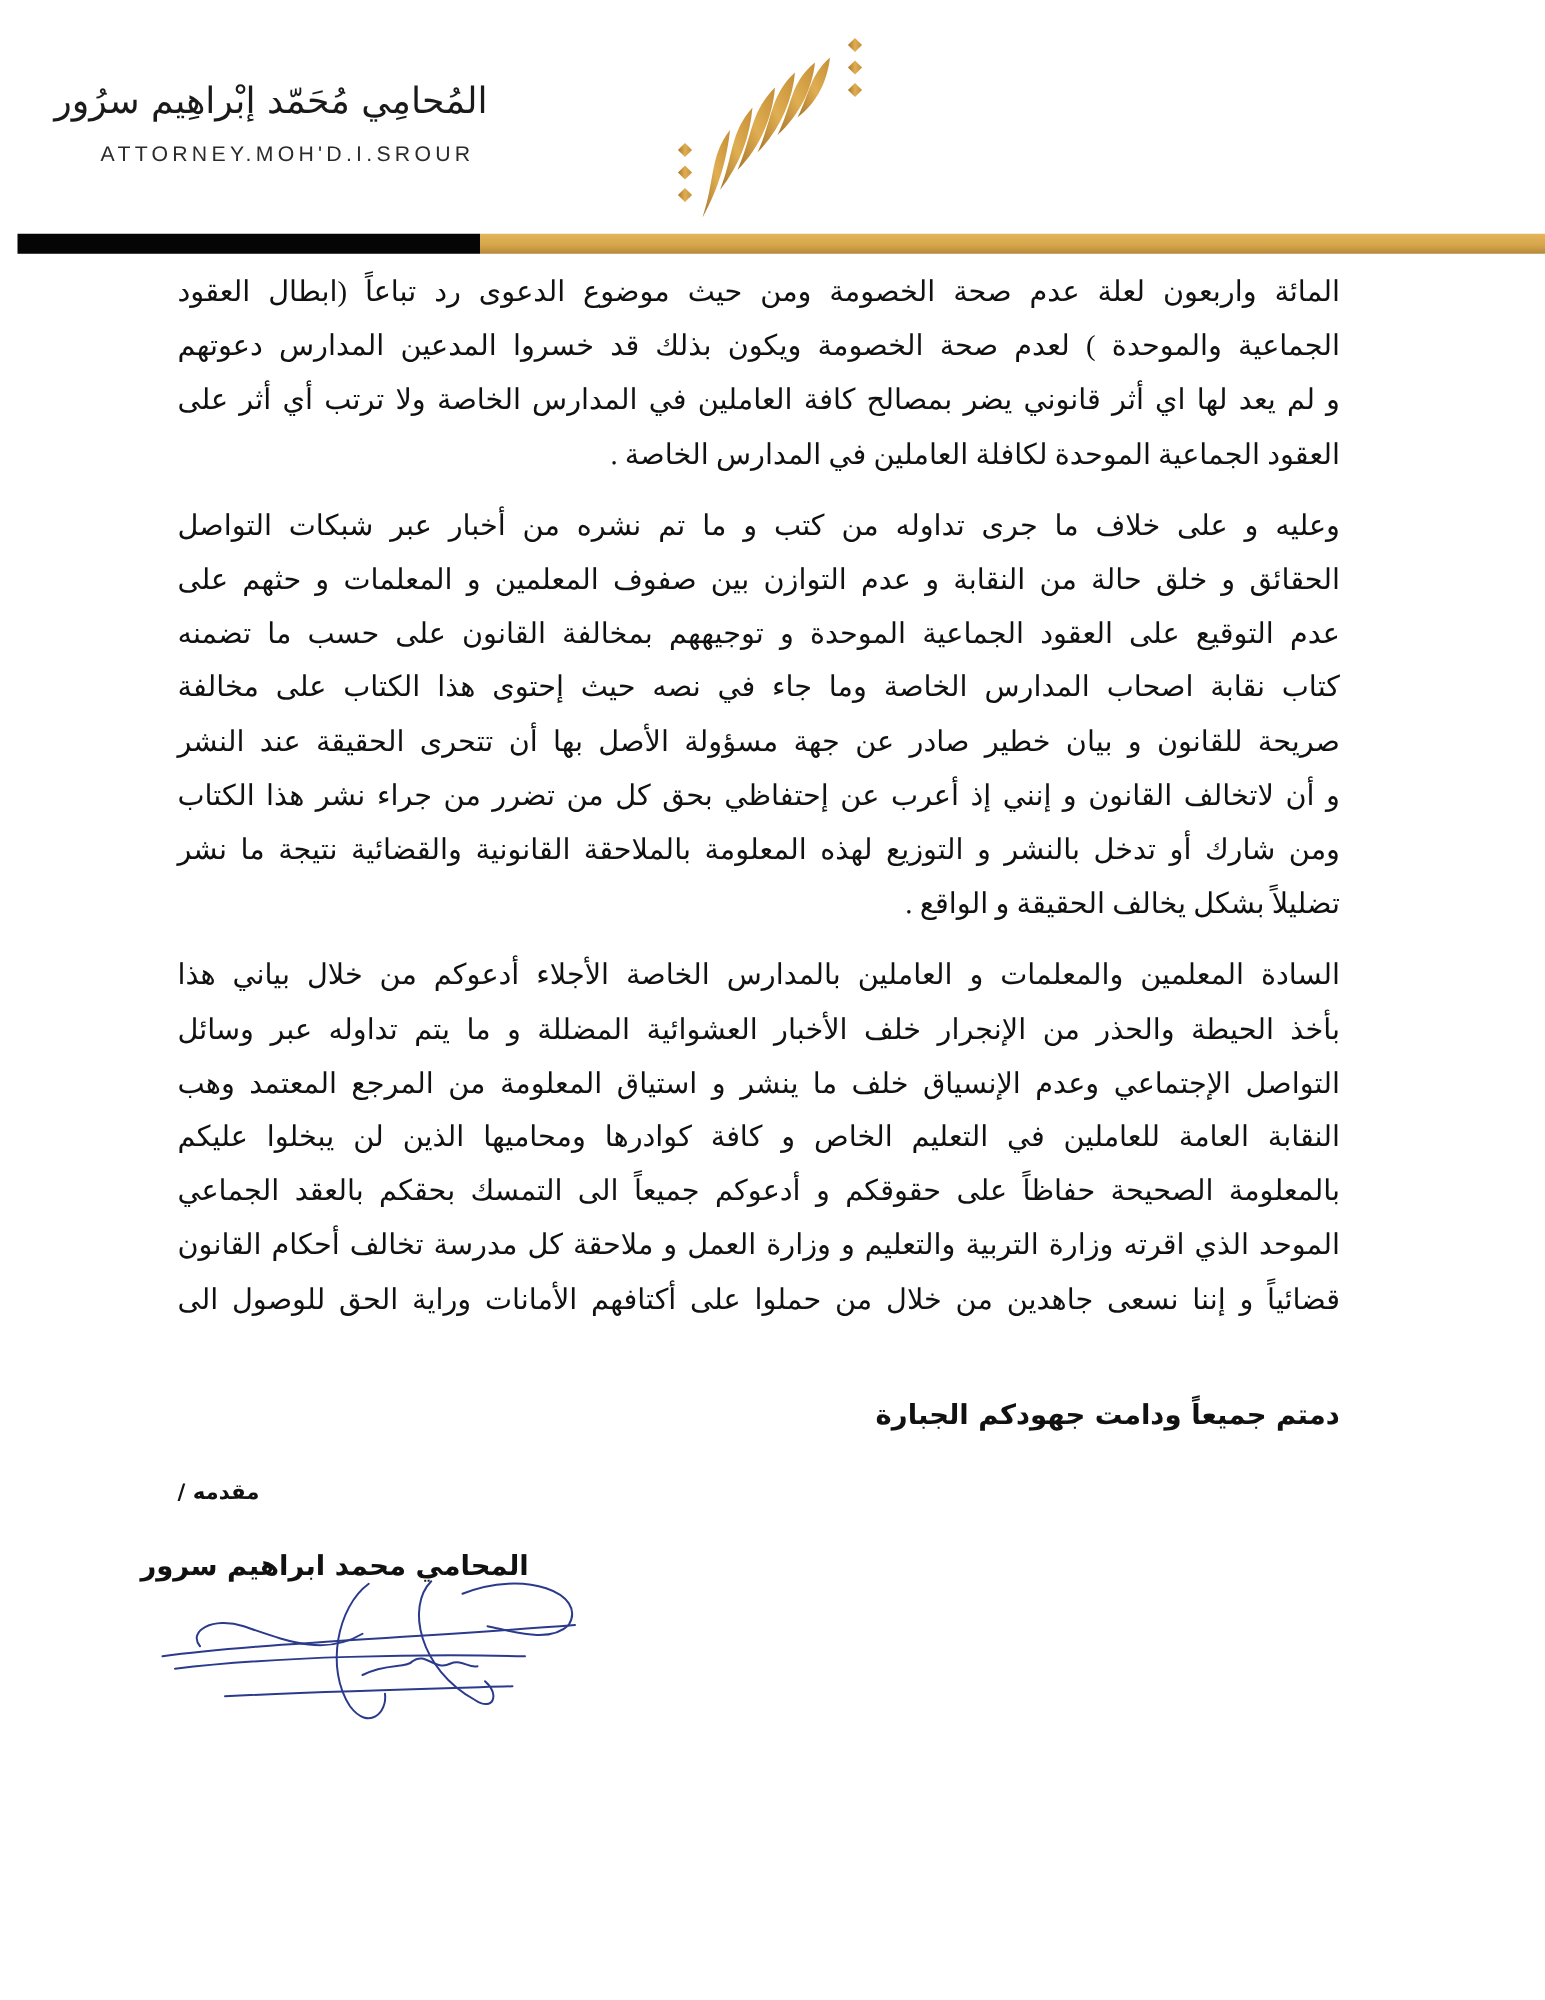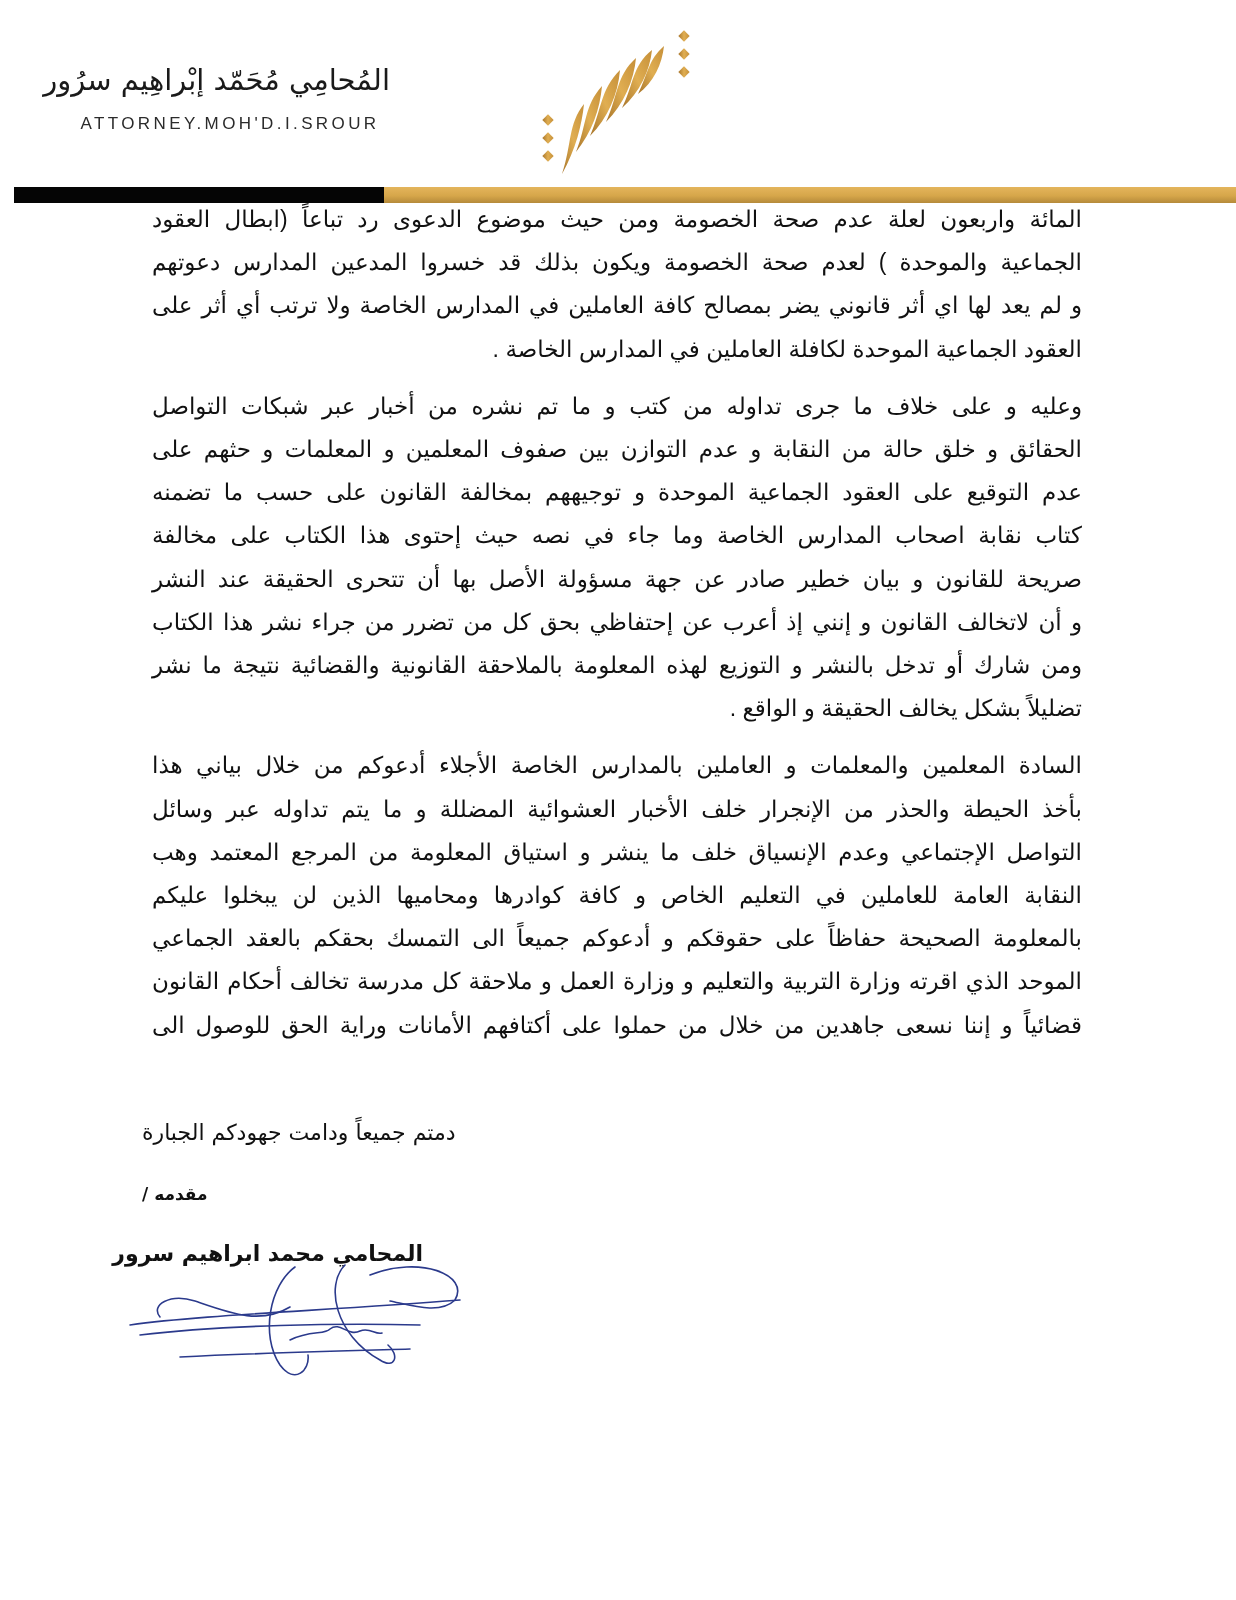--- a/index.html
+++ b/index.html
@@ -14,29 +14,29 @@
   .name-en { font-family: "Liberation Sans", sans-serif; font-size: 17px; color: #2b2b2b;
              letter-spacing: 3.4px; margin-top: 14px; white-space: nowrap; }
 
   .logo { position: absolute; left: 532px; top: 8px; width: 170px; height: 160px; }
 
   .rule-black { position: absolute; left: 14px; top: 171px; width: 370px; height: 16px; background: #050505; }
   .rule-gold { position: absolute; left: 384px; top: 171px; width: 852px; height: 16px;
                background: linear-gradient(#e4b55c, #d6a64a 55%, #b58a3a); }
 
   
-  .content { position: absolute; left: 142px; top: 198px; width: 930px; direction: rtl;
-             font-family: Liberation Sans, sans-serif; margin-left: 10px; }
+  .content { position: absolute; left: 142px; top: 212px; width: 930px; direction: rtl;
+             font-family: Liberation Serif, serif; }
   .para { font-size: 23px; line-height: 43.2px; text-align: justify; text-align-last: right;
           margin: 0 0 14px 0; color: #111; }
   .para .line { display: block; white-space: nowrap; text-align: justify; text-align-last: justify; }
   .para .line.last { text-align-last: right; }
 
   .closing { position: absolute; left: 142px; top: 1120px; width: 930px; direction: rtl;
-             text-align: left; font-size: 22px; font-weight: normal; color: #111; }
+             text-align: right; font-size: 22px; font-weight: bold; color: #111; }
   .presented { position: absolute; left: 142px; top: 1184px; width: 90px; direction: rtl;
                text-align: left; font-size: 17px; font-weight: bold; color: #111; white-space: nowrap; }
   .signer { position: absolute; left: 138px; top: 1241px; width: 285px; direction: rtl;
             text-align: left; font-size: 22px; font-weight: bold; color: #111; white-space: nowrap; }
 
   .signature { position: absolute; left: 120px; top: 1245px; width: 360px; height: 140px; }
 </style>
 </head>
 <body>
 

